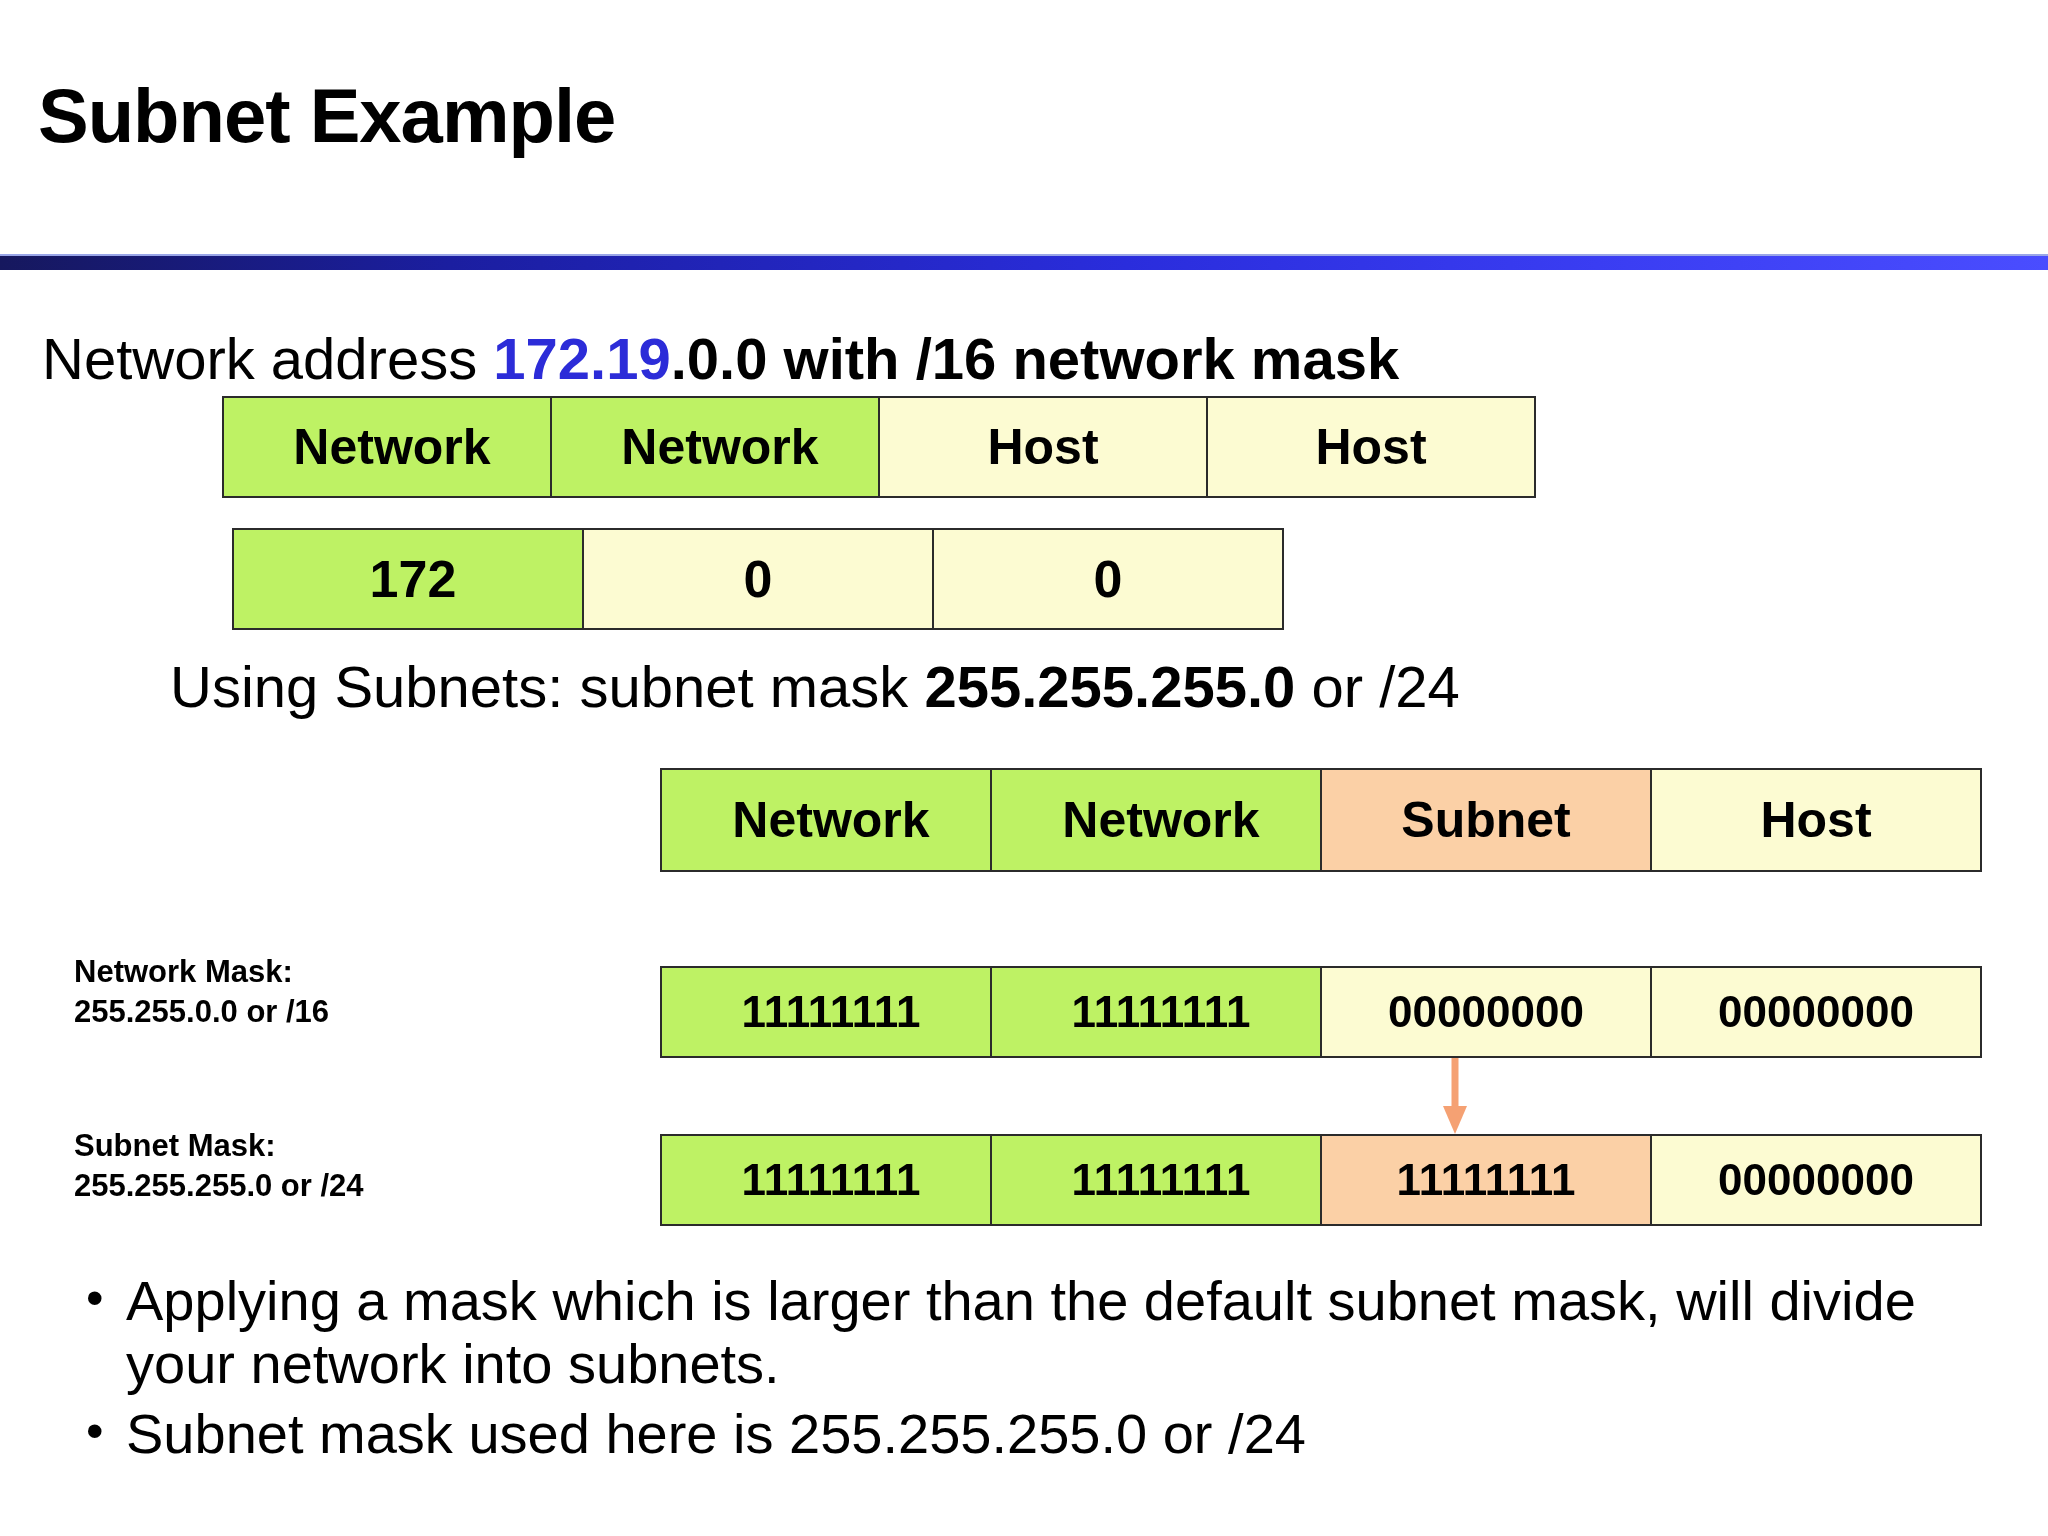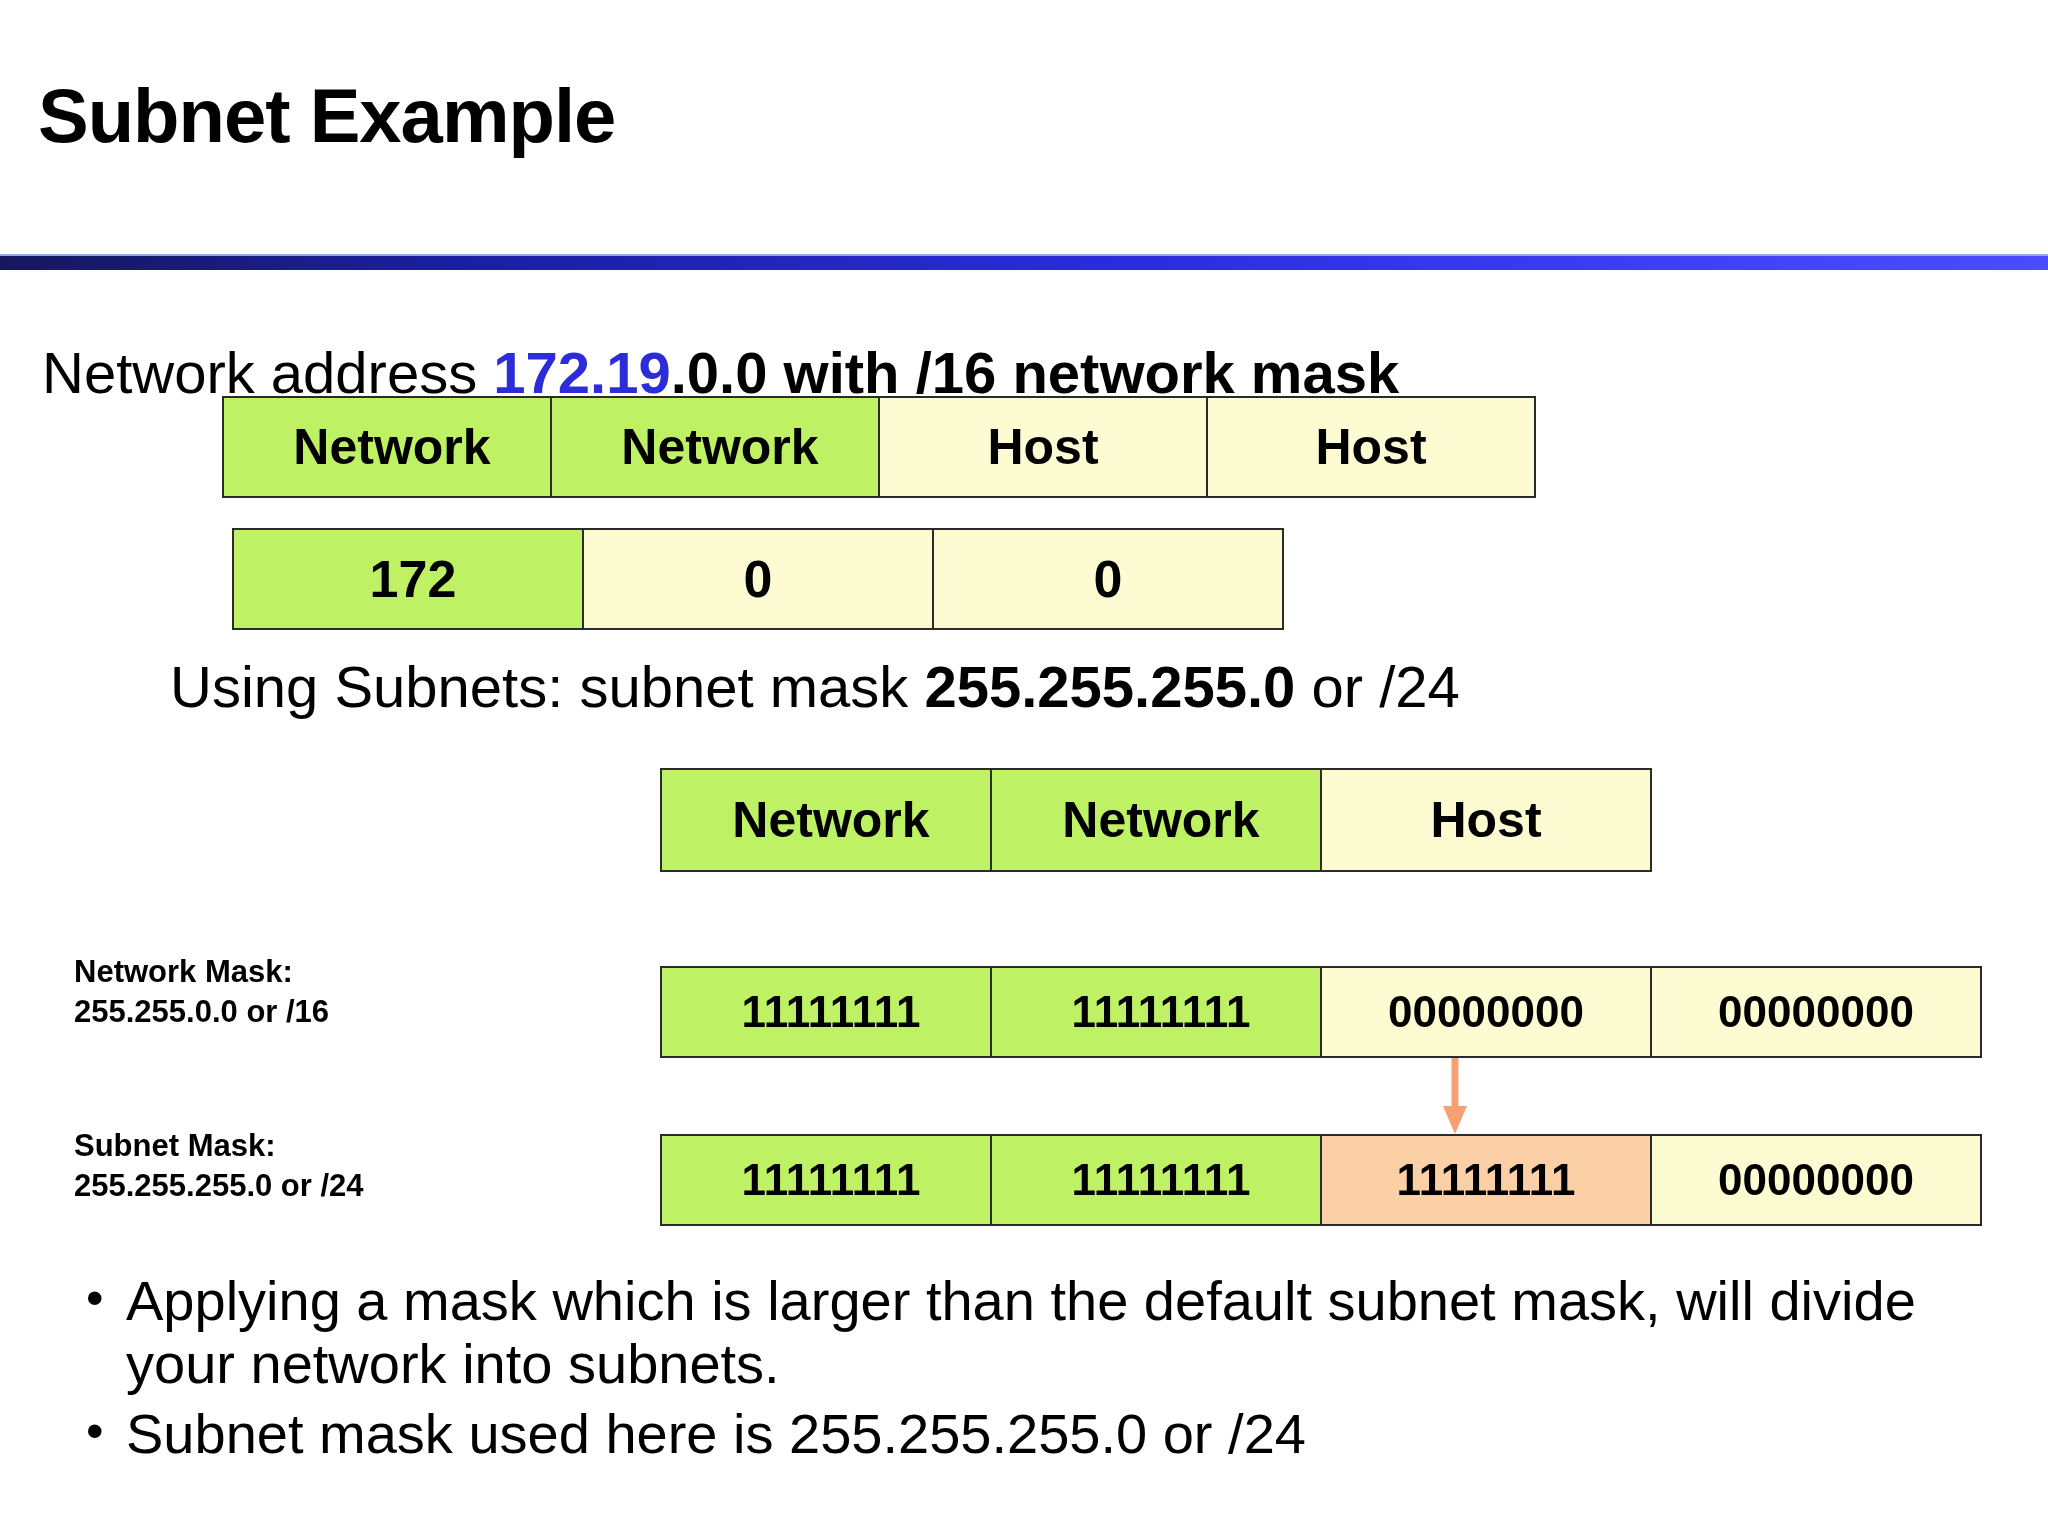--- a/index.html
+++ b/index.html
@@ -29,21 +29,21 @@
     border-top:2px solid #9aa6e8;
     box-sizing:border-box;
   }
 
   
   .line{position:absolute;white-space:nowrap;line-height:1;}
   .reg{font-weight:normal;}
   .bold{font-weight:bold;}
   .blue{color:#2c2cd8;font-weight:bold;}
 
-  #net-addr-line{left:42px; top:344px; font-size:58px;}
+  #net-addr-line{left:42px; top:330px; font-size:58px;}
   #using-subnets-line{left:170px; top:658px; font-size:58px;}
 
   
   .strip{position:absolute;display:flex;box-sizing:border-box;}
   .cell{
     box-sizing:border-box;
     border:2px solid #2b2b2b;
     margin-left:-2px;
     display:flex;align-items:center;justify-content:center;
     font-weight:bold;
@@ -133,20 +133,21 @@
   <div class="cell c-host">0</div>
 </div>
 
 <div class="line" id="using-subnets-line">
   <span class="reg">Using Subnets: subnet mask </span><span class="bold">255.255.255.0</span><span class="reg"> or /24</span>
 </div>
 
 <div class="strip" id="strip-subnet-hdr">
   <div class="cell c-net">Network</div>
   <div class="cell c-net">Network</div>
+  <div class="cell c-sub">Subnet</div>
   <div class="cell c-host">Host</div>
 </div>
 
 <div class="side-label" id="label-network-mask">
   <div>Network Mask:</div>
   <div>255.255.0.0 or /16</div>
 </div>
 
 <div class="side-label" id="label-subnet-mask">
   <div>Subnet Mask:</div>

